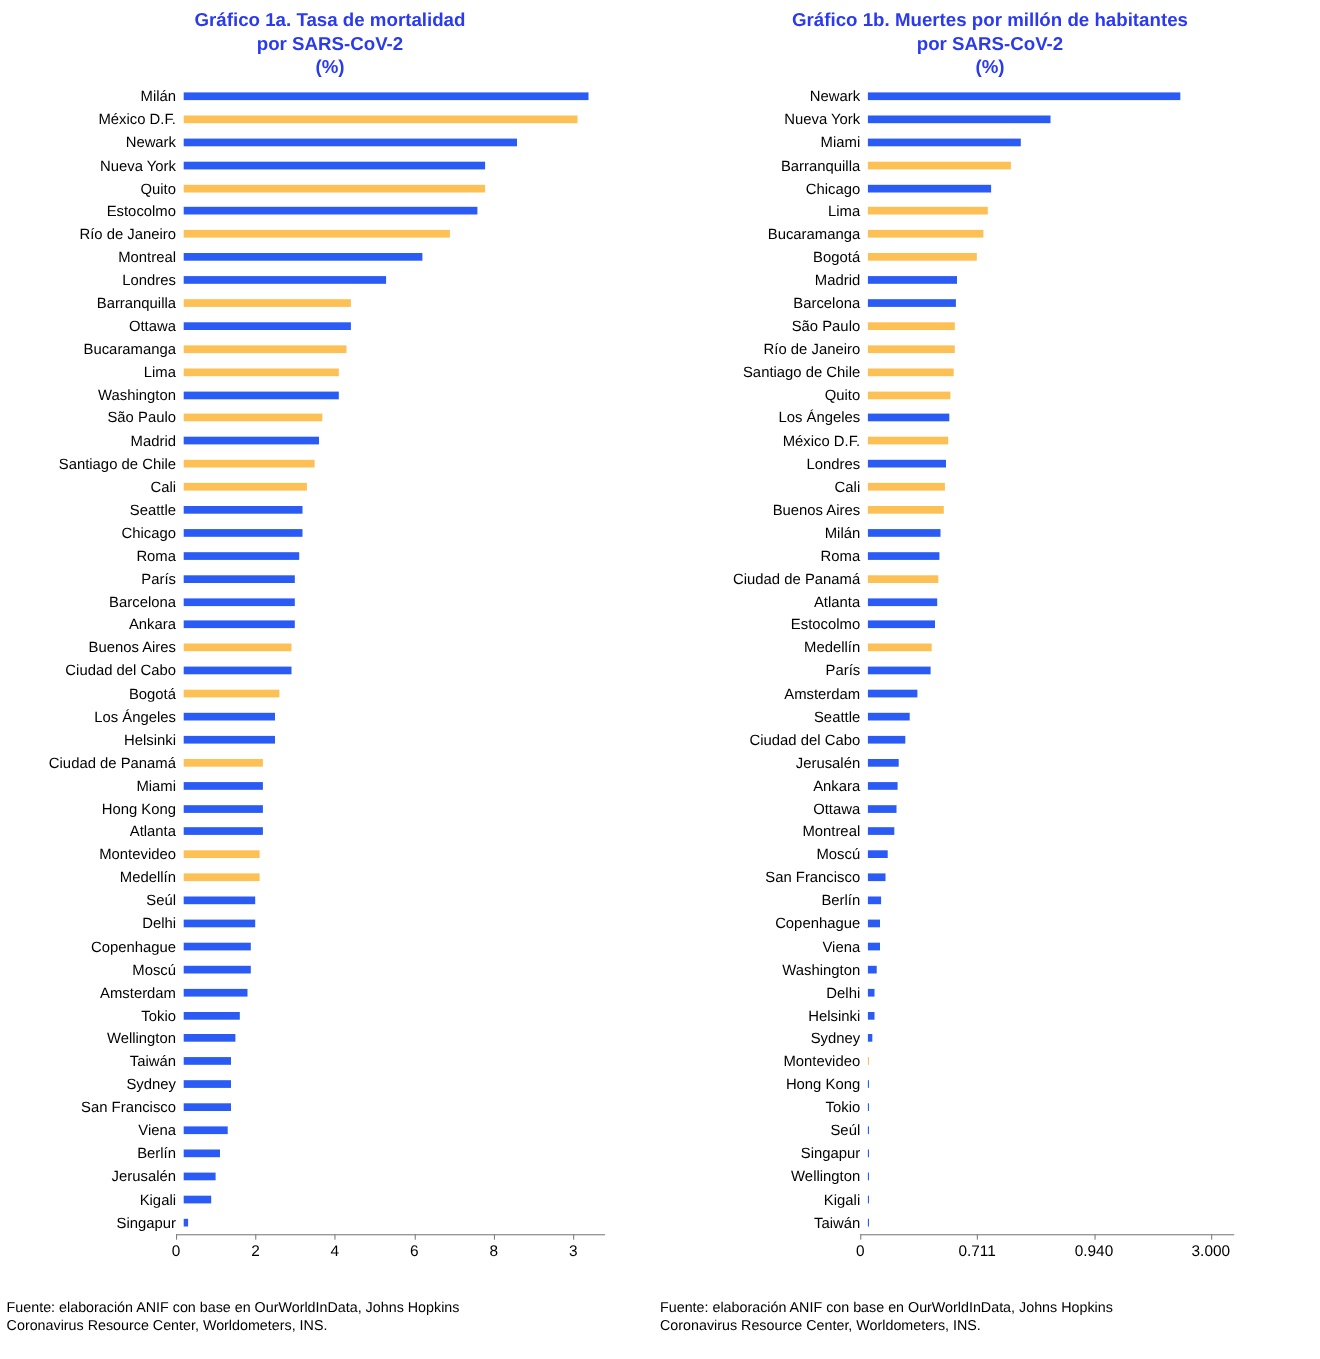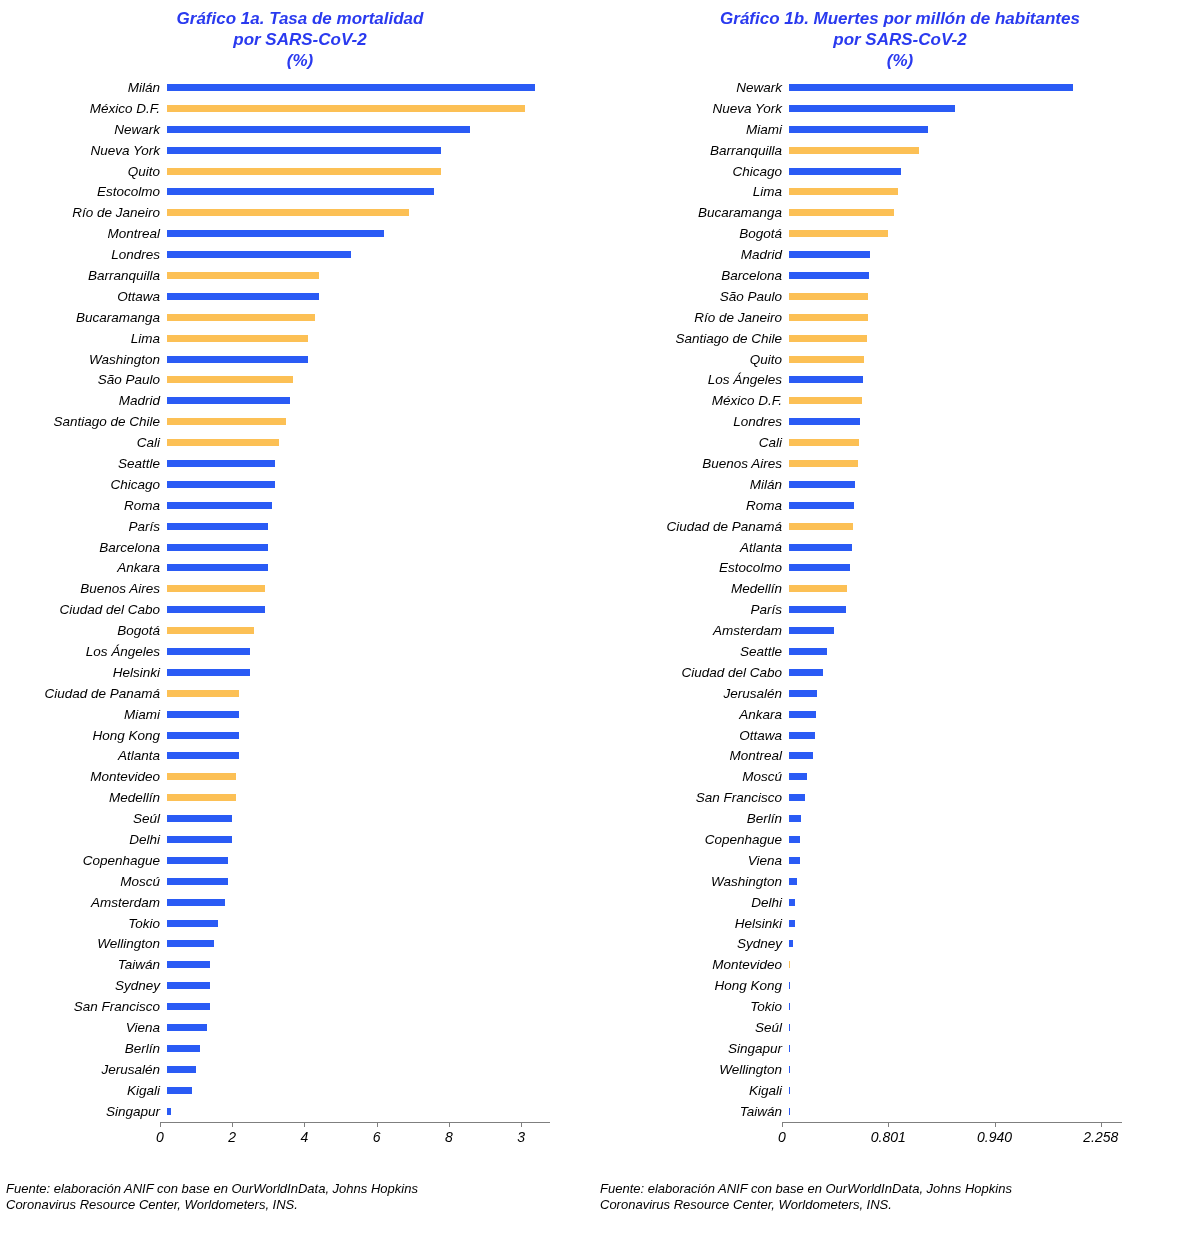--- a/index.html
+++ b/index.html
@@ -19,21 +19,20 @@
     height: 1235px;
     position: relative;
     display: flex;
     flex-direction: row;
   }
   .panel {
     position: relative;
     width: 600px;
     height: 1235px;
     box-sizing: border-box;
-    font-style: italic;
   }
   .panel-title {
     text-align: center;
     color: #2a3aef;
     font-weight: bold;
     font-size: 17px;
     line-height: 21px;
     padding-top: 8px;
     white-space: pre-line;
   }
@@ -739,24 +738,24 @@
             <div class="bar-cell" style="width: 340px;">
               <div class="bar" title="Taiwán: 4" style="width: 1.2px; background: rgb(42, 91, 245);"></div>
             </div>
           </div>
         </div>
       <div class="axis" id="axis-b">
           <div class="axis-line" style="left: 182px; width: 340px;"></div>
           <div class="tick" style="left: 182px;"></div>
           <div class="tick-label" style="left: 182px;">0</div>
           <div class="tick" style="left: 288.25px;"></div>
-          <div class="tick-label" style="left: 288.25px;">0.801</div>
+          <div class="tick-label" style="left: 288.25px;">0.711</div>
           <div class="tick" style="left: 394.5px;"></div>
           <div class="tick-label" style="left: 394.5px;">0.940</div>
           <div class="tick" style="left: 500.75px;"></div>
-          <div class="tick-label" style="left: 500.75px;">2.258</div>
+          <div class="tick-label" style="left: 500.75px;">3.000</div>
         </div>
     </div>
     <div class="source">Fuente: elaboración ANIF con base en OurWorldInData, Johns Hopkins
 Coronavirus Resource Center, Worldometers, INS.</div>
   </div>
 
 </div>
 
 </body></html>

